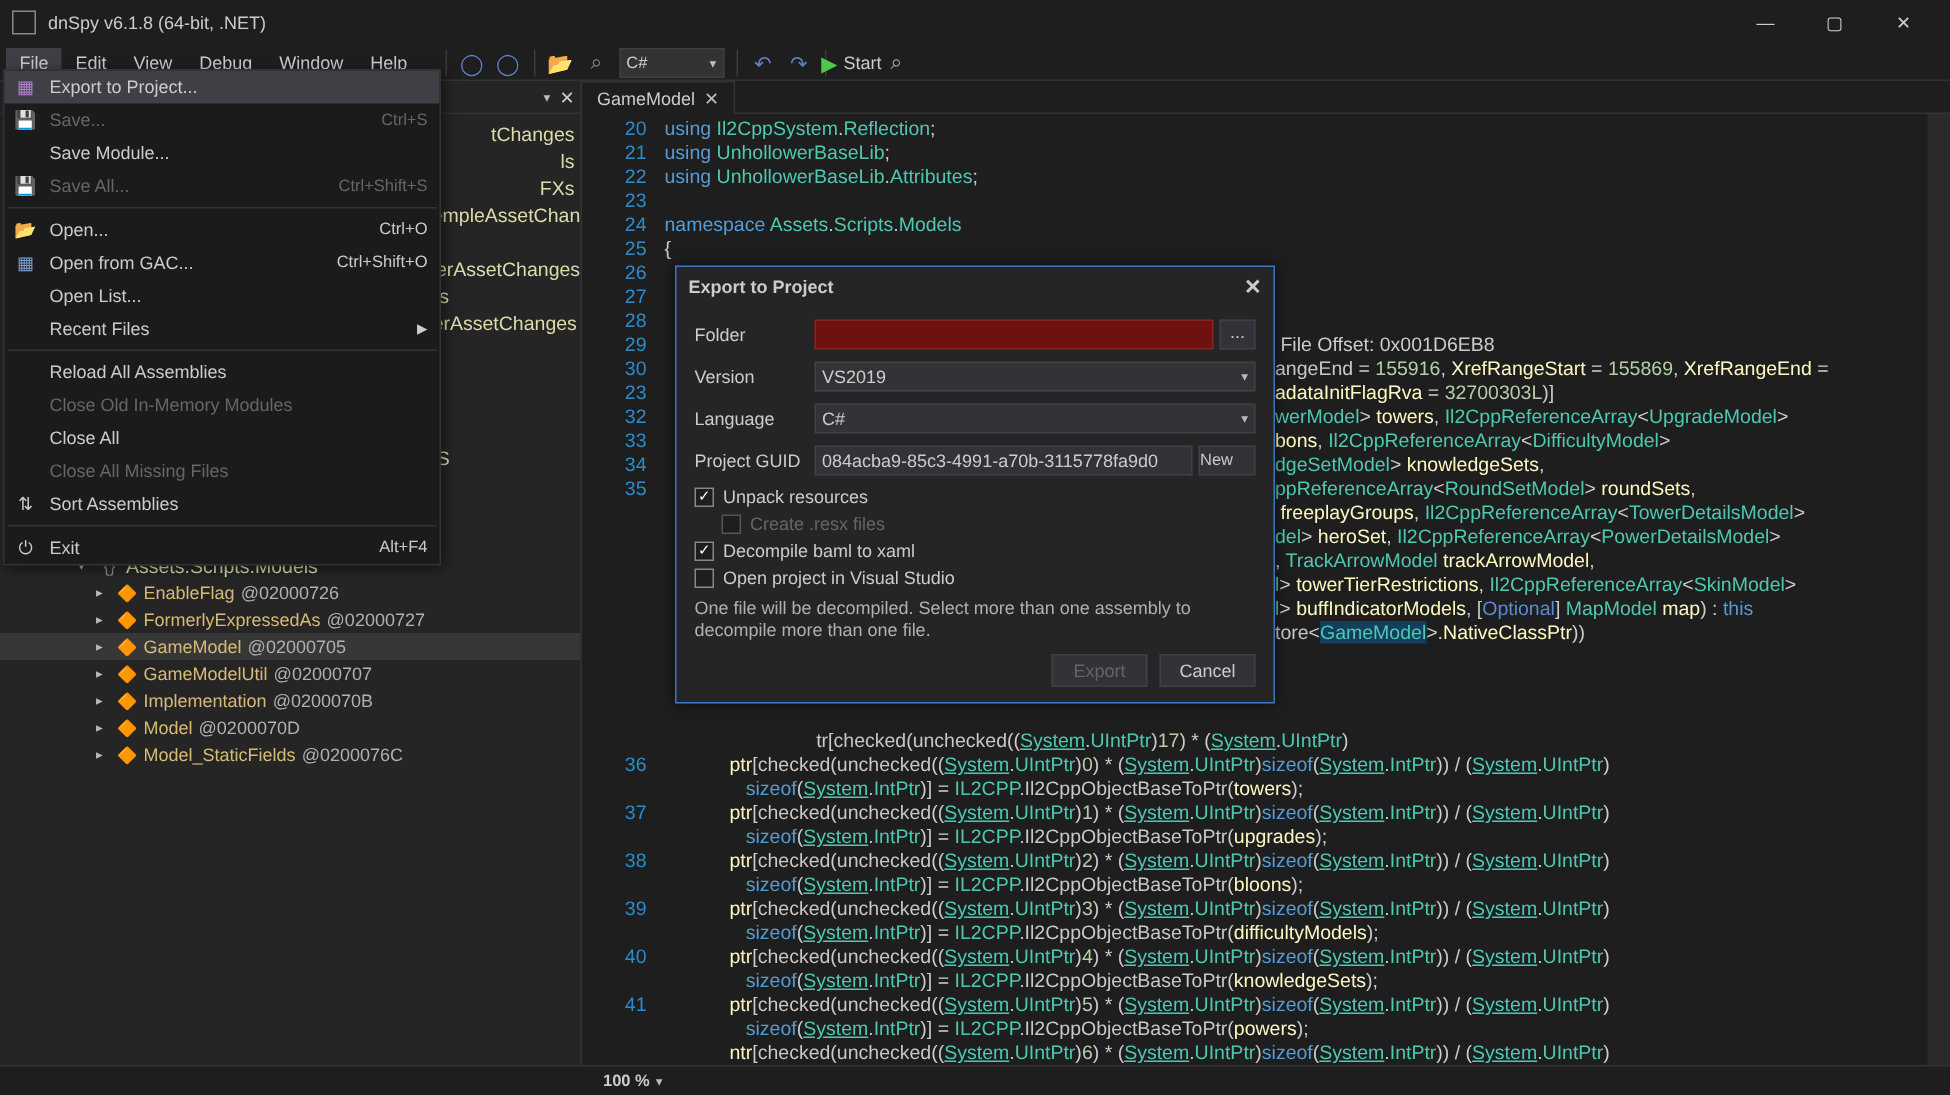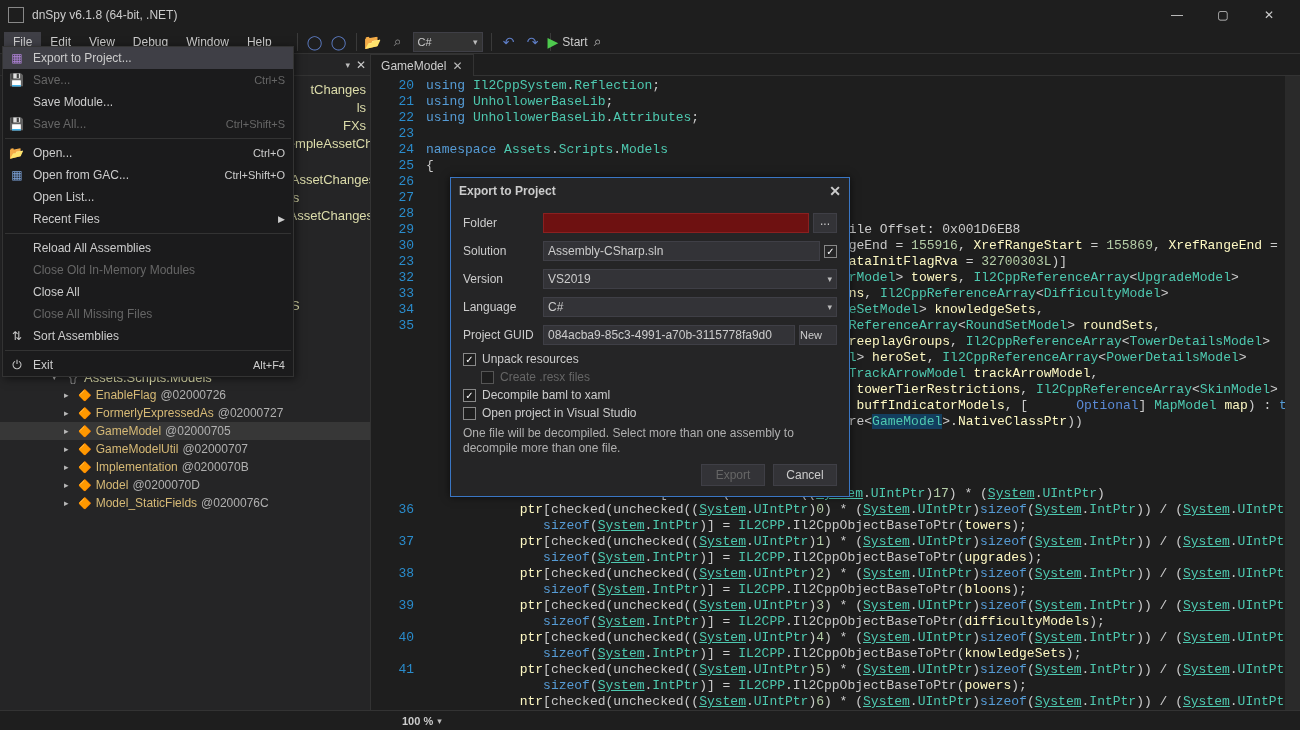--- a/index.html
+++ b/index.html
@@ -30,30 +30,30 @@
   .class-icon { color:#c58e00; font-size:11px; }
   .ns-icon { display:inline-block; width:14px; text-align:center; color:#888; }
   .cls-name { color:#d7ba76; }
   .cls-suffix { color:#b0b0b0; }
   .tree-row.d64 { padding-left:64px; }
   .tree-row.d52 { padding-left:52px; }
 
   .editor { flex:1; display:flex; flex-direction:column; background:#1e1e1e; position:relative; }
   .doc-tab { height:22px; background:#1e1e1e; display:flex; border-bottom:1px solid #333; }
   .doc-tab-item { background:#1e1e1e; padding:3px 10px; border-right:1px solid #333; border-top:1px solid #333; display:flex; align-items:center; gap:6px; height:22px; }
-  .code { flex:1; overflow:hidden; font-family:Liberation Mono, monospace; font-size:13px; line-height:16px; position:relative; padding-top:2px; }
+  .code { flex:1; overflow:hidden; font-family:Liberation Sans, sans-serif; font-size:13px; line-height:16px; position:relative; padding-top:2px; }
   .code-line { display:flex; }
   .ln { width:55px; text-align:right; padding-right:12px; color:#2a8ccc; user-select:none; }
   .cd { white-space:pre; }
   .kw { color:#569cd6; }
   .type { color:#4ec9b0; }
   .attr { color:#fef9c3; }
   .pale { color:#c8c8c8; }
   .num { color:#b5cea8; }
-  .opt { color:#5a8ad6;margin-left:48px; }
+  .opt { color:#5a8ad6; }
   .gm-hl { background:#133e5e; }
   .teal-u { color:#4ec9b0; text-decoration:underline; }
 
   
   .file-menu { position:absolute; top:46px; left:2px; width:292px; background:#1b1b1c; border:1px solid #333; z-index:50; box-shadow:2px 2px 8px rgba(0,0,0,.5); }
   .fm-row { height:22px; display:flex; align-items:center; padding:0 8px 0 30px; position:relative; }
   .fm-row.disabled { color:#666; }
   .fm-row.hover { background:#3f3f46; }
   .fm-short { margin-left:auto; color:#ccc; font-size:11px; }
   .fm-row.disabled .fm-short { color:#666; }
@@ -519,25 +519,20 @@
     <span>Export to Project</span>
     <span class="dlg-close">✕</span>
   </div>
   <div class="dlg-body">
     <div class="dlg-row">
       <span class="dlg-label">Folder</span>
       <input class="dlg-input err" value="" style="">
       <div class="dlg-btn-dots">...</div>
     </div>
     <div class="dlg-row">
-      <span class="dlg-label">Solution</span>
-      <input class="dlg-input" value="Assembly-CSharp.sln" style="">
-      <div class="sol-chk"></div>
-    </div>
-    <div class="dlg-row">
       <span class="dlg-label">Version</span>
       <div class="dlg-select">
           <span>VS2019</span>
           <span class="small-tri">▾</span>
         </div>
     </div>
     <div class="dlg-row">
       <span class="dlg-label">Language</span>
       <div class="dlg-select">
           <span>C#</span>

